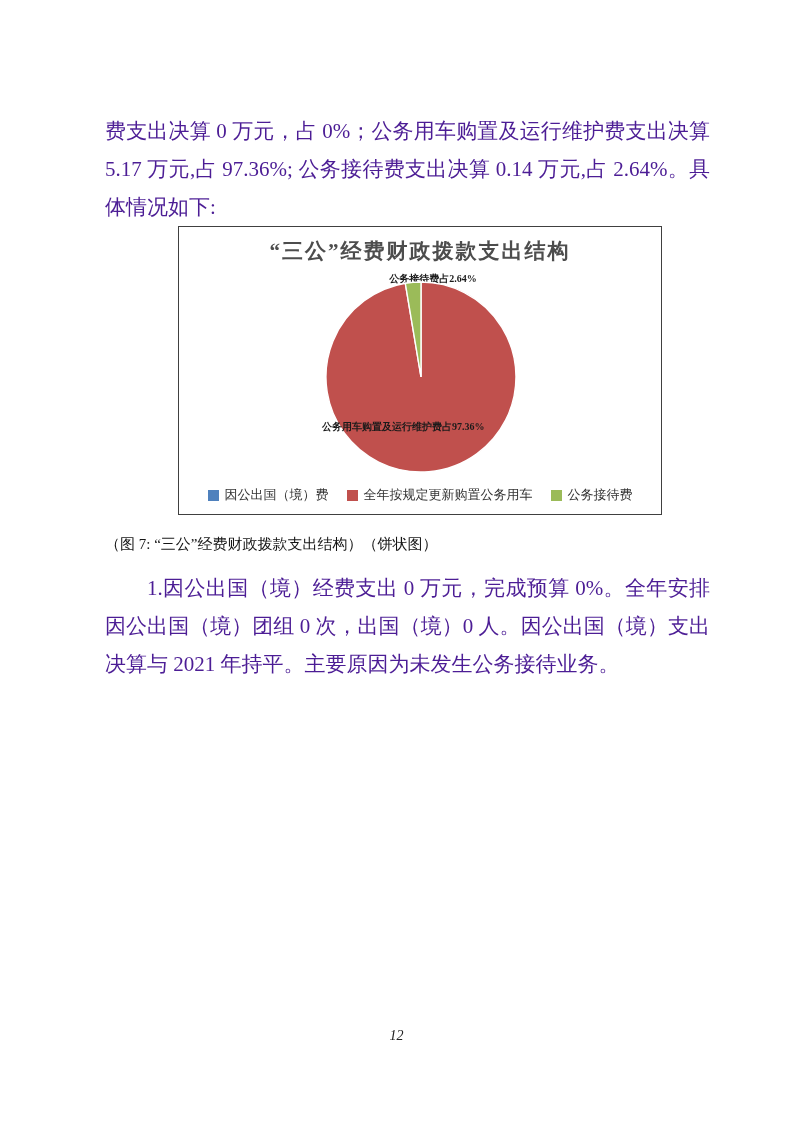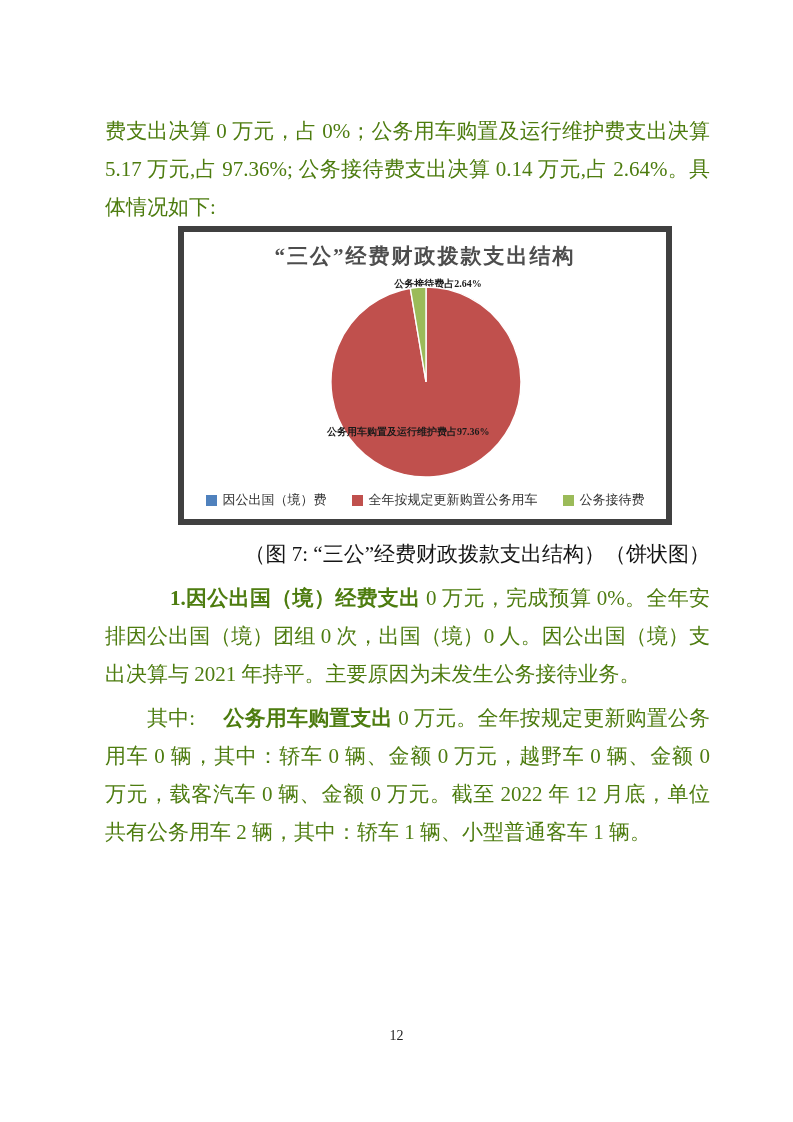--- a/index.html
+++ b/index.html
@@ -15,63 +15,63 @@
     position:absolute;
     left:105px;top:112px;
     width:605px;
   }
   .para{
     margin:0;
     font-size:21px;
     line-height:38px;
     text-align:justify;
     text-justify:inter-ideograph;
-    color:#4d7c0f;
+    color:#4c1d95;
   }
   .para.indent{text-indent:2em;}
   .para + .para{margin-top:6px;}
-  .bold{font-weight:700;margin-left:23px;}
+  .bold{font-weight:400;}
   .chart-box{
     position:relative;
     margin:12px 0 0 73px;
     width:482px;height:287px;
-    border:6px solid #404040;
+    border:1px solid #404040;
     background:#ffffff;
   }
   .chart-title{
     position:absolute;top:10px;left:0;right:0;
     text-align:center;
     font-size:21px;font-weight:700;
     letter-spacing:2px;
     color:#4d4d4d;
   }
   .pie-svg{position:absolute;left:144px;top:52px;}
   .pie-label{
     position:absolute;
     font-size:10px;font-weight:700;color:#1a1a1a;
     white-space:nowrap;
   }
   .pie-label.top{top:45px;left:254px;transform:translateX(-50%);}
   .pie-label.inside{top:193px;left:143px;}
   .legend{
     position:absolute;left:0;right:0;bottom:10px;
-    display:flex;justify-content:center;align-items:center;gap:25px;
+    display:flex;justify-content:center;align-items:center;gap:18px;
     font-size:13px;color:#333;
   }
   .legend-item{display:flex;align-items:center;gap:6px;white-space:nowrap;}
   .swatch{display:inline-block;width:11px;height:11px;}
   .caption{
     margin:10px 0 6px 0;
-    font-size:21px;line-height:38px;
-    text-align:right;color:#151515;
+    font-size:15px;line-height:38px;
+    text-align:left;color:#151515;
   }
   .page-number{
     position:absolute;top:1028px;left:0;right:0;
     text-align:center;
-    font-size:14px;color:#222;
+    font-size:14px;color:#222;font-style:italic;
   }
 </style>
 </head>
 <body>
 
 <div class="page">
   <div class="content">
 
     <p class="para"><span>费支出决算 0 万元，占 0%；公务用车购置及运行维护费支出决算 5.17 万元,占 97.36%; 公务接待费支出决算 0.14 万元,占 2.64%。具体情况如下:</span></p>
 
@@ -95,18 +95,17 @@
           <span class="legend-item">
             <span class="swatch" style="background: rgb(155, 187, 89);"></span>
             <span>公务接待费</span>
           </span>
         </div>
     </figure>
 
     <p class="caption">（图 7: “三公”经费财政拨款支出结构）（饼状图）</p>
 
     <p class="para indent"><span class="bold">1.因公出国（境）经费支出</span><span> 0 万元，完成预算 0%。全年安排因公出国（境）团组 0 次，出国（境）0 人。因公出国（境）支出决算与 2021 年持平。主要原因为未发生公务接待业务。</span></p>
-    <p class="para indent"><span>其中: </span><span class="bold">公务用车购置支出</span><span> 0 万元。全年按规定更新购置公务用车 0 辆，其中：轿车 0 辆、金额 0 万元，越野车 0 辆、金额 0 万元，载客汽车 0 辆、金额 0 万元。截至 2022 年 12 月底，单位共有公务用车 2 辆，其中：轿车 1 辆、小型普通客车 1 辆。</span></p>
 
   </div>
 
   <div class="page-number">12</div>
 </div>
 
 </body></html>

